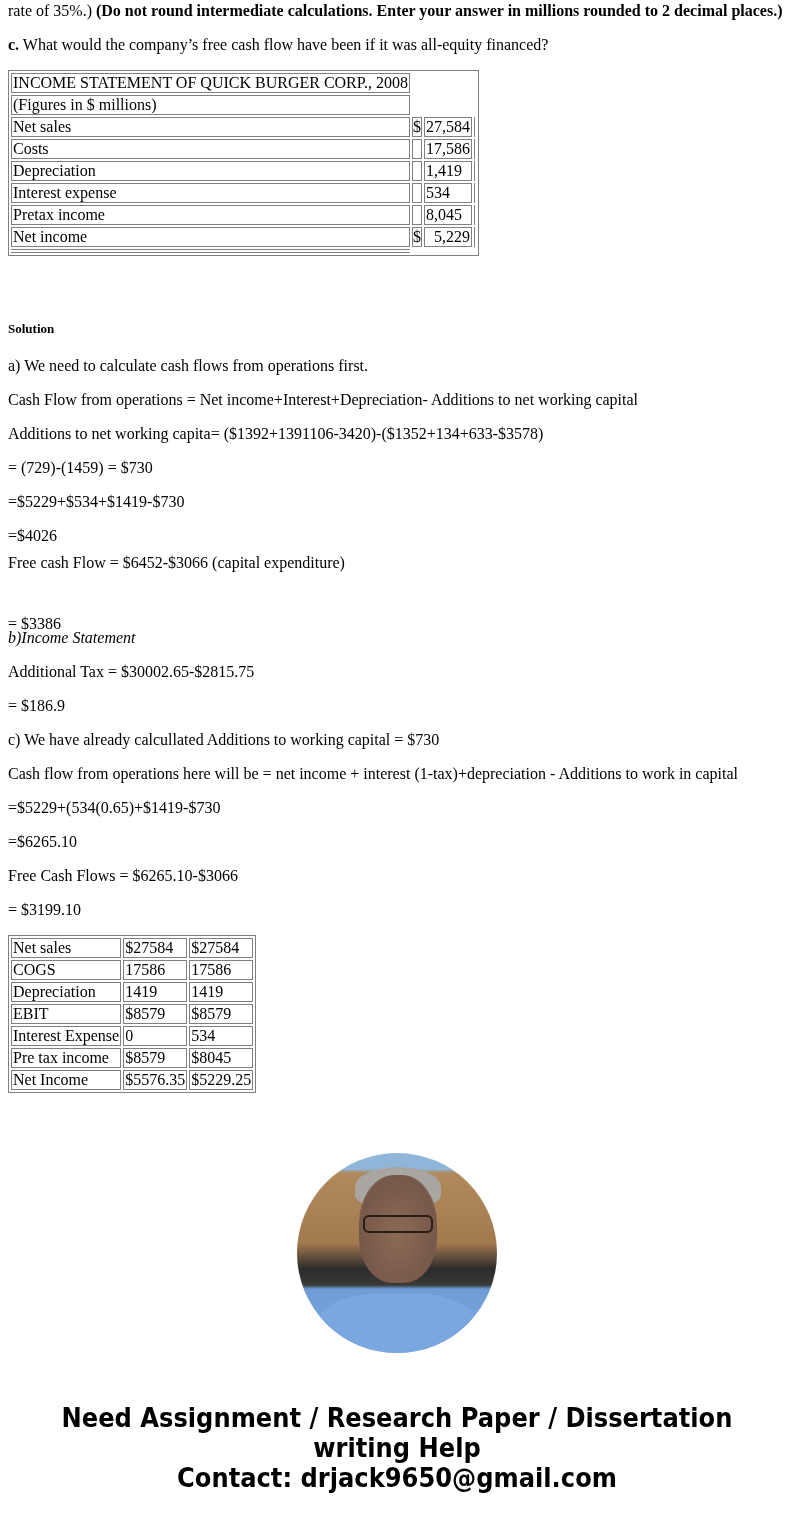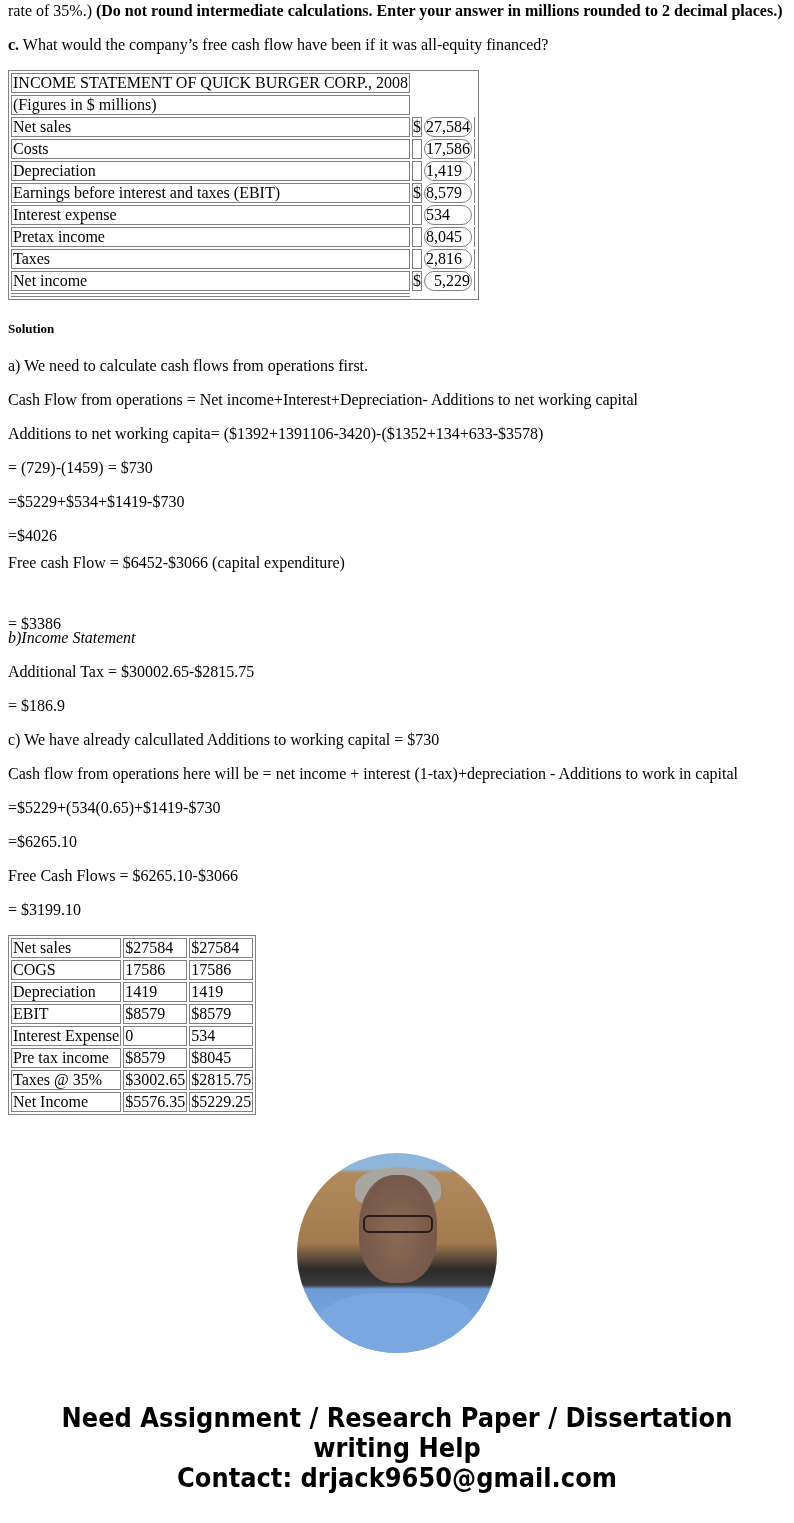--- a/index.html
+++ b/index.html
@@ -12,21 +12,21 @@
   .bold { font-weight: bold; }
   h3 { position: absolute; left: 0; margin: 0; font-size: 13px; font-weight: bold; line-height: 22px; }
 
   table.t1 {
     position: absolute; left: 0; top: 70px;
     border: 1px solid #808080; border-collapse: separate; border-spacing: 2px;
   }
   table.t1 td { border: 1px solid #808080; padding: 0 1px; height: 18px; line-height: 18px; font-size: 16px; white-space: nowrap; }
   table.t1 td.empty { border: none; }
   table.t1 td.dollar { padding: 0; width: 8px; }
-  table.t1 td.num { min-width: 44px; border-radius: 10px; }
+  table.t1 td.num { min-width: 44px; }
   table.t1 td.edge { border: none; border-left: 1px solid #808080; padding: 0; width: 1px; }
   table.t1 tr.footer td { height: 2px; padding: 0; line-height: 2px; font-size: 1px; }
 
   table.t2 {
     position: absolute; left: 0; top: 935px;
     border: 1px solid #808080; border-collapse: separate; border-spacing: 2px;
   }
   table.t2 td { border: 1px solid #808080; padding: 0 1px; height: 18px; line-height: 18px; font-size: 16px; white-space: nowrap; }
 
   .avatar {
@@ -92,41 +92,29 @@
       <td class="num">17,586</td>
       <td class="edge"></td>
     </tr>
     <tr>
       <td>Depreciation</td>
       <td class="dollar"></td>
       <td class="num">1,419</td>
       <td class="edge"></td>
     </tr>
     <tr>
-      <td>Earnings before interest and taxes (EBIT)</td>
-      <td class="dollar">$</td>
-      <td class="num">8,579</td>
-      <td class="edge"></td>
-    </tr>
-    <tr>
       <td>Interest expense</td>
       <td class="dollar"></td>
       <td class="num">534</td>
       <td class="edge"></td>
     </tr>
     <tr>
       <td>Pretax income</td>
       <td class="dollar"></td>
       <td class="num">8,045</td>
-      <td class="edge"></td>
-    </tr>
-    <tr>
-      <td>Taxes</td>
-      <td class="dollar"></td>
-      <td class="num">2,816</td>
       <td class="edge"></td>
     </tr>
     <tr>
       <td>Net income</td>
       <td class="dollar">$</td>
       <td class="num" style="text-align:right">5,229</td>
       <td class="edge"></td>
     </tr>
     <tr class="footer">
       <td style="border-width:1px 0; border-color:#808080;"></td>
@@ -181,25 +169,20 @@
       <td>Interest Expense</td>
       <td>0</td>
       <td>534</td>
     </tr>
     <tr>
       <td>Pre tax income</td>
       <td>$8579</td>
       <td>$8045</td>
     </tr>
     <tr>
-      <td>Taxes @ 35%</td>
-      <td>$3002.65</td>
-      <td>$2815.75</td>
-    </tr>
-    <tr>
       <td>Net Income</td>
       <td>$5576.35</td>
       <td>$5229.25</td>
     </tr>
   </tbody>
     </table>
 </div>
 
 <div class="avatar">
   <div class="shirt"></div>

